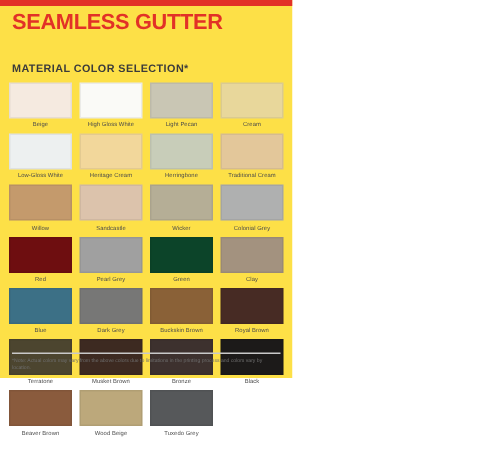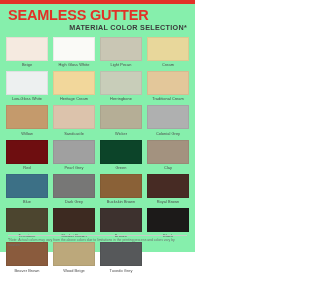--- a/index.html
+++ b/index.html
@@ -2,43 +2,42 @@
 <html><head>
 <meta charset="utf-8">
 <style>
   * { margin:0; padding:0; box-sizing:border-box; }
   html, body {
     width:195px; height:300px;
     background:#ffffff;
     font-family:"Liberation Sans", sans-serif;
     overflow:hidden;
   }
-  .page { position:relative; width:195px; height:252px; background:#86efac; }
+  .page { position:relative; width:195px; height:252px; background:#fde047; }
 
   .top-accent { width:100%; height:4px; background:#E23127; }
 
   .header { padding:4px 8px 3px 8px; }
   .title {
     color:#E23127;
     font-weight:bold;
     font-size:14.5px;
     letter-spacing:-0.2px;
     line-height:1.02;
     white-space:nowrap;
     font-stretch:condensed;
   }
   .subtitle {
     color:#3B3B3B;
     font-weight:bold;
     font-size:7.2px;
     letter-spacing:0.3px;
     line-height:1.1;
-    margin-top:1px;
+    margin-top:19px;
     white-space:nowrap;
-    text-align:right;
   }
 
   .grid {
     padding:2px 6px 0 6px;
     display:grid;
     grid-template-columns:repeat(4, 1fr);
     column-gap:5px;
     row-gap:0px;
   }
 

